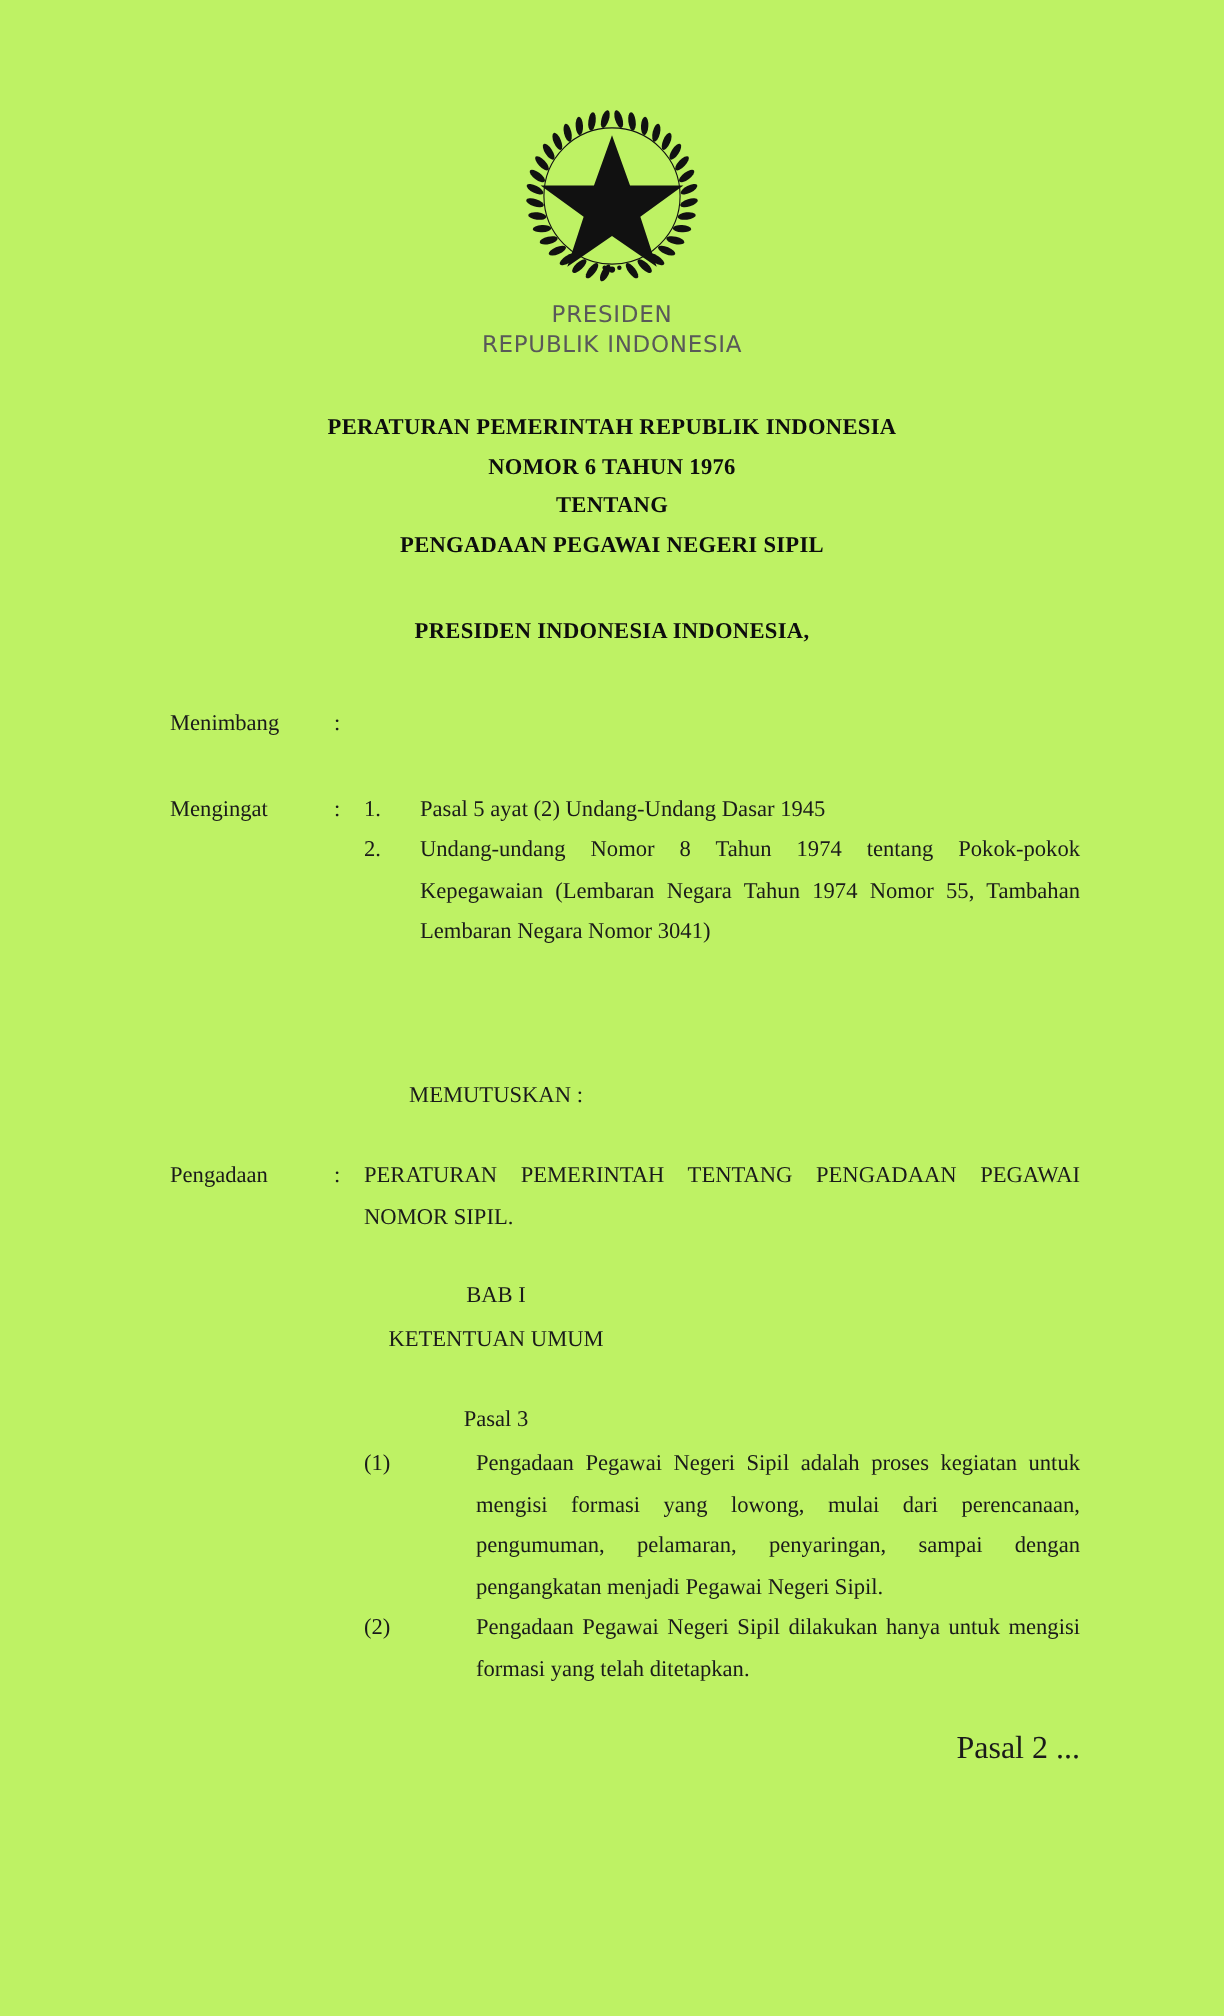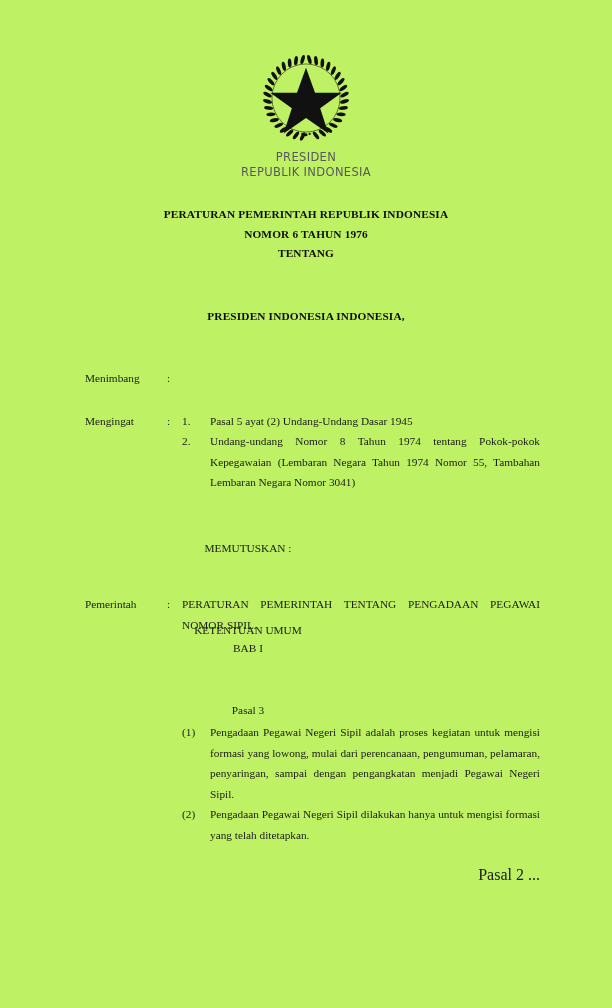--- a/index.html
+++ b/index.html
@@ -77,21 +77,20 @@
   }
 
   
   .body-area {
     position: absolute;
     left: 85px;
     top: 352px;
     width: 455px;
     font-size: 11.3px;
     line-height: 20.5px;
-    margin-top: 16px;
   }
 
   .clause {
     display: flex;
     align-items: flex-start;
   }
   .clause-label {
     width: 82px;
     flex: 0 0 82px;
     white-space: nowrap;
@@ -150,20 +149,21 @@
     align-items: flex-start;
   }
   .parow-num {
     width: 28px;
     flex: 0 0 28px;
   }
   .parow-text {
     flex: 1 1 auto;
     text-align: justify;
     text-justify: inter-word;
+    margin-left: 28px;
   }
 
   
   .catchword {
     position: absolute;
     left: 85px;
     top: 866px;
     width: 455px;
     text-align: right;
     font-size: 16px;
@@ -305,20 +305,21 @@
     <div class="masthead-text">
       <div>PRESIDEN</div>
       <div>REPUBLIK INDONESIA</div>
     </div>
   </div>
 
   <div class="title-block">
     <div class="ttl">PERATURAN PEMERINTAH REPUBLIK INDONESIA</div>
     <div class="ttl">NOMOR 6 TAHUN 1976</div>
     <div class="ttl">TENTANG</div>
+    <div class="ttl">PENGADAAN PEGAWAI NEGERI SIPIL</div>
   </div>
 
   <div class="signatory">PRESIDEN INDONESIA INDONESIA,</div>
 
   <div class="body-area">
 
     <div class="clause">
       <div class="clause-label">Menimbang</div>
       <div class="clause-colon">:</div>
     </div>
@@ -340,28 +341,28 @@
           </div>
         </div>
       </div>
     </div>
   </div>
 
   <div class="center-line" style="top:538px;">MEMUTUSKAN :</div>
 
   <div class="body-area" style="top:578px;">
     <div class="clause">
-      <div class="clause-label">Pemerintah</div>
+      <div class="clause-label">Pengadaan</div>
       <div class="clause-colon">:</div>
       <div class="clause-body">PERATURAN PEMERINTAH TENTANG PENGADAAN PEGAWAI NOMOR SIPIL.</div>
     </div>
   </div>
 
   <div class="center-line" style="top:638px;">BAB I</div>
-  <div class="center-line" style="top:620px;">KETENTUAN UMUM</div>
+  <div class="center-line" style="top:660px;">KETENTUAN UMUM</div>
 
   <div class="center-line" style="top:700px;">Pasal 3</div>
 
   <div class="pasal-list">
     <div class="parow">
       <div class="parow-num">(1)</div>
       <div class="parow-text">Pengadaan Pegawai Negeri Sipil adalah proses kegiatan untuk mengisi formasi yang lowong, mulai dari perencanaan, pengumuman, pelamaran, penyaringan, sampai dengan pengangkatan menjadi Pegawai Negeri Sipil.</div>
     </div>
     <div class="parow">
       <div class="parow-num">(2)</div>

